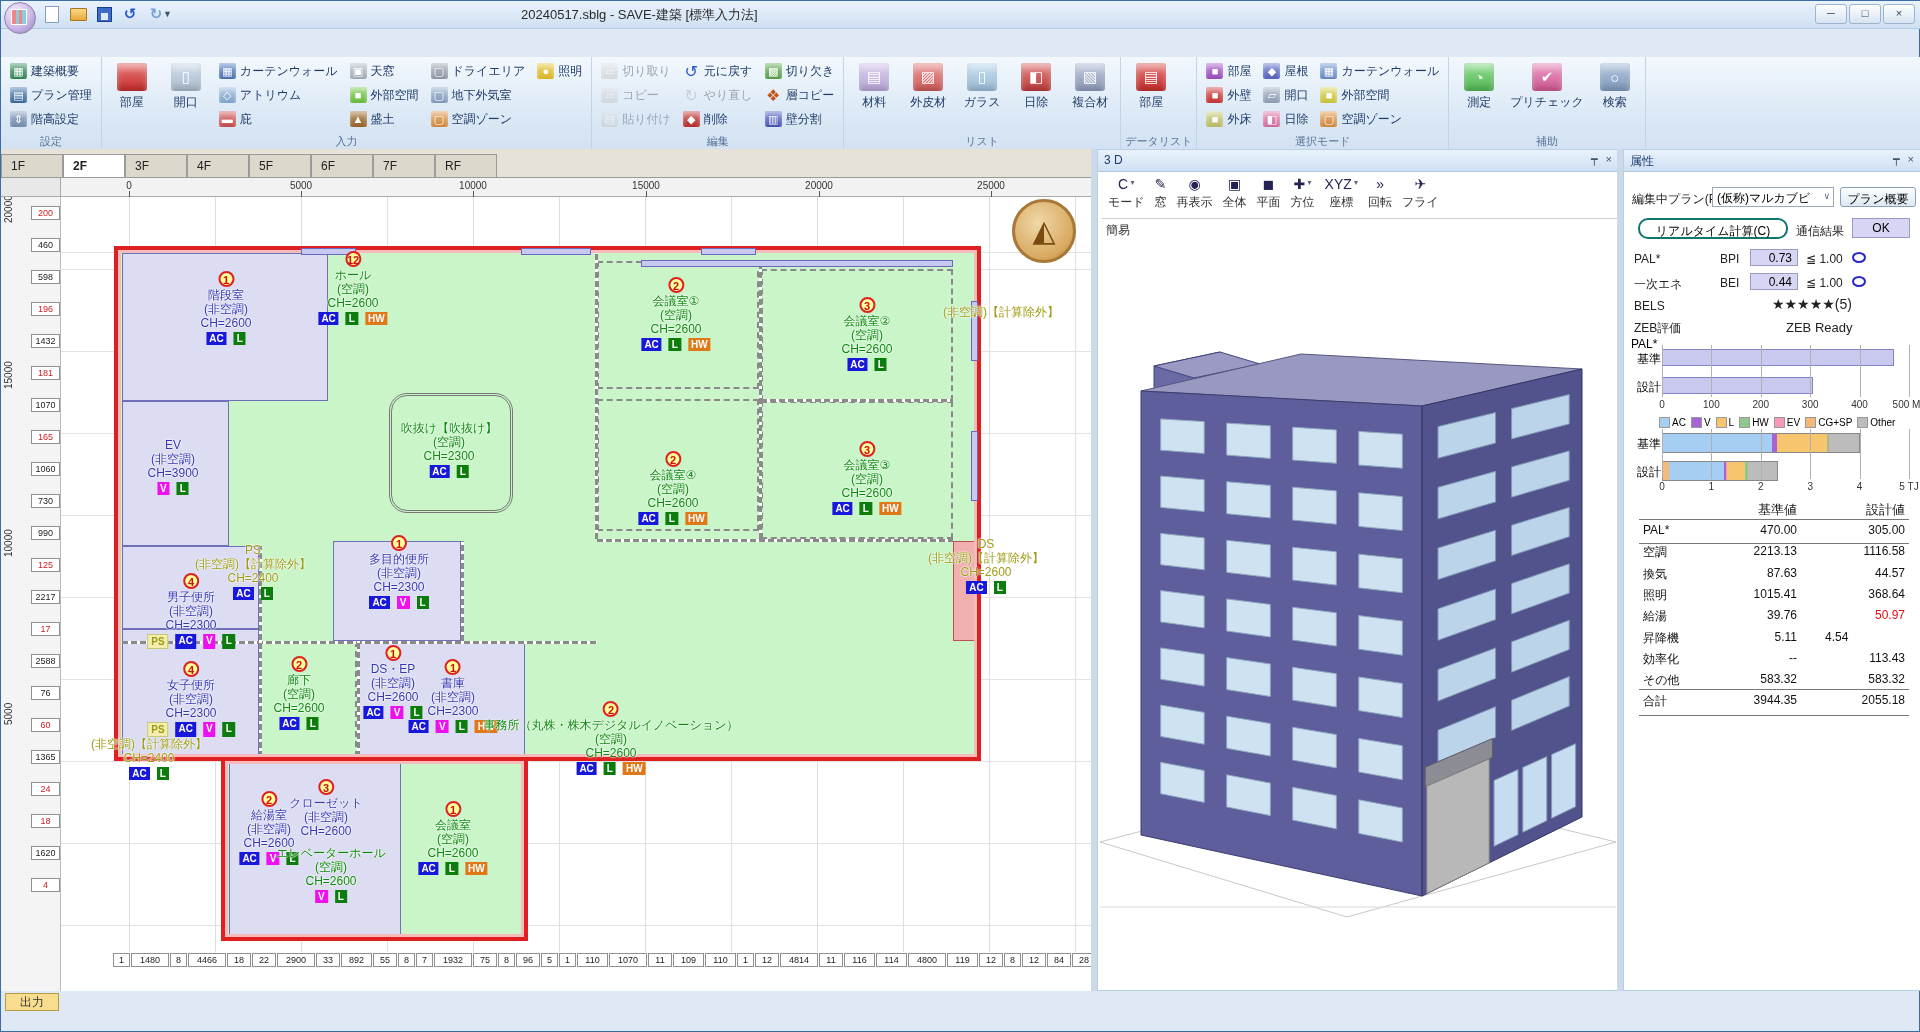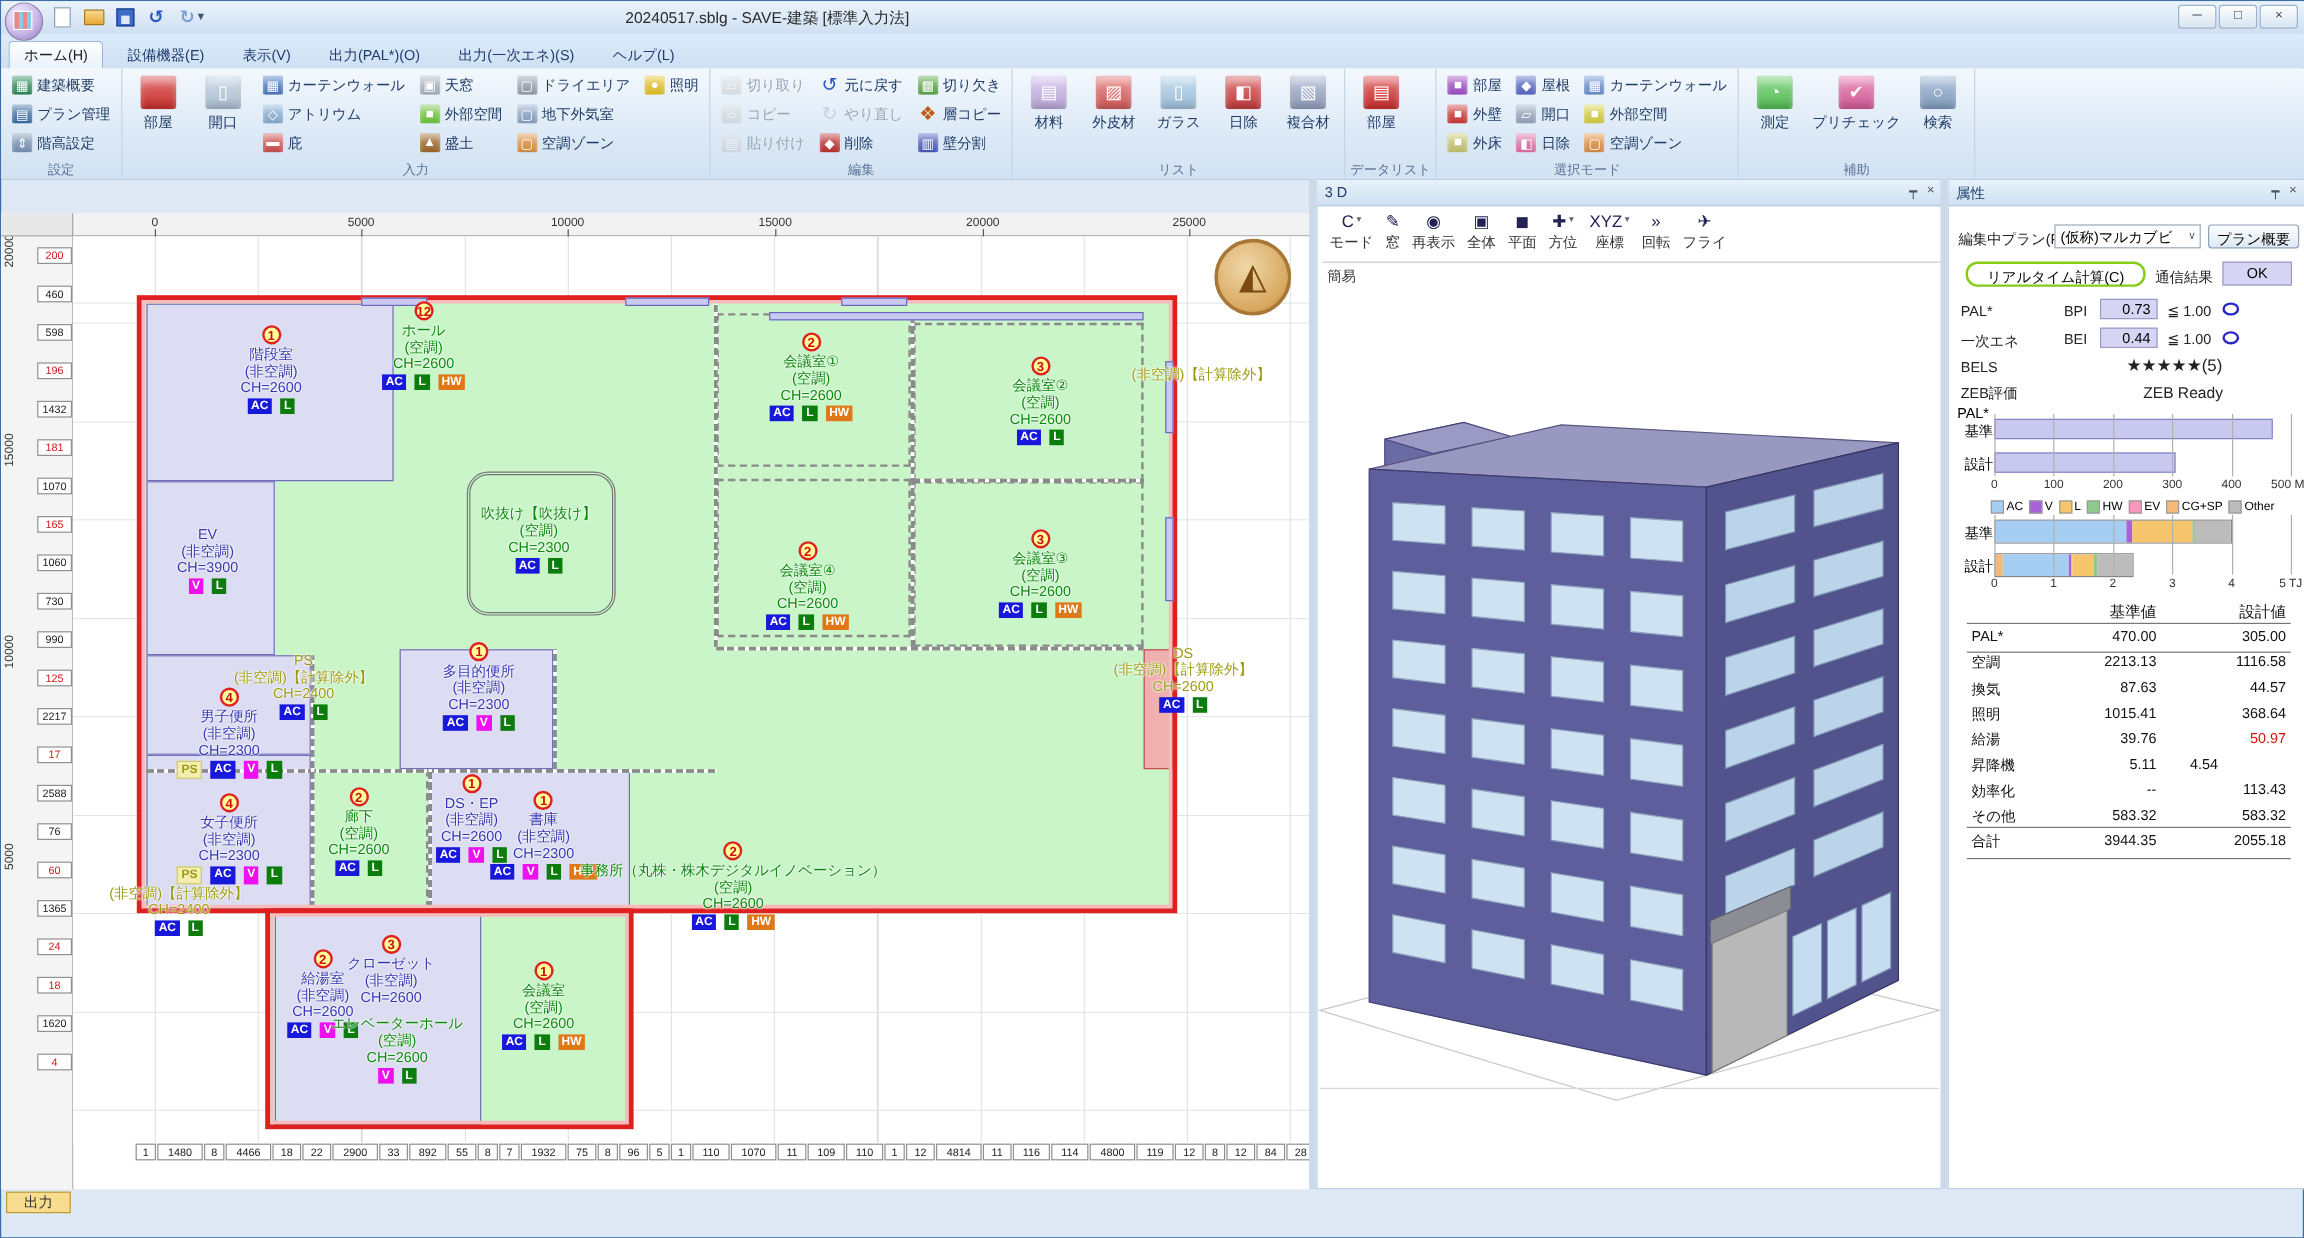--- a/index.html
+++ b/index.html
@@ -127,21 +127,20 @@
     </div>
     <span id="qat-dd">▼</span>
     <span id="title-text">20240517.sblg - SAVE-建築 [標準入力法]</span>
     <div id="winctl">
       <div class="wbtn">─</div>
       <div class="wbtn">□</div>
       <div class="wbtn">×</div>
     </div>
   </div>
 
-  <div id="menubar"><div class="mtab active">ホーム(H)</div><div class="mtab">設備機器(E)</div><div class="mtab">表示(V)</div><div class="mtab">出力(PAL*)(O)</div><div class="mtab">出力(一次エネ)(S)</div><div class="mtab">ヘルプ(L)</div></div>
   <div id="ribbon">
       <div id="ribbon-groups">
         <div class="rgroup">
           <div class="rbody">
             <div class="rcol">
               <div class="smallbtn">
                 <div class="icon16" style="background: linear-gradient(rgba(255, 255, 255, 0.35), rgba(0, 0, 0, 0.08)), rgb(46, 139, 87);">▦</div>
                 <div>建築概要</div>
               </div>
               <div class="smallbtn">
@@ -357,20 +356,21 @@
             </div>
             <div class="bigbtn">
               <div class="icon28" style="background: linear-gradient(rgba(255, 255, 255, 0.35), rgba(0, 0, 0, 0.08)), rgb(138, 168, 204);">○</div>
               <div>検索</div>
             </div>
           </div>
           <div class="rlabel">補助</div>
         </div>
       </div>
     </div>
+  <div id="floortabs"><div class="ftab">1F</div><div class="ftab active">2F</div><div class="ftab">3F</div><div class="ftab">4F</div><div class="ftab">5F</div><div class="ftab">6F</div><div class="ftab">7F</div><div class="ftab">RF</div></div>
 
   <div id="planarea">
     <div id="plan-topruler"></div>
     <div id="plan-leftruler"></div>
     <div id="plan-corner"></div>
     <div id="plancanvas"></div>
   </div>
   <div id="plan-gen">
       <div style="position: absolute; left: 117px; top: 72px; width: 859px; height: 507px; background: rgb(201, 245, 201);"></div>
       <div style="position: absolute; left: 224px; top: 579px; width: 299px; height: 180px; background: rgb(201, 245, 201);"></div>
@@ -826,21 +826,21 @@
         <span>┯</span>
         <span>×</span>
       </span>
     </div>
     <div class="plabel" style="left:8px;top:41px">編集中プラン(P)</div>
     <div style="position:absolute;left:88px;top:37px;width:122px;height:20px;border:1px solid #9aa8ba;background:#fff;font-size:12px;padding:2px 0 0 4px;box-sizing:border-box;white-space:nowrap;overflow:hidden">
       <span>(仮称)マルカブビ</span>
       <span style="position:absolute;right:3px;top:3px;font-size:9px;color:#567">∨</span>
     </div>
     <div style="position:absolute;left:216px;top:37px;width:76px;height:20px;border:1px solid #8aa0b8;border-radius:3px;background:linear-gradient(#fdfeff,#dde8f2);font-size:12px;text-align:center;padding-top:3px;box-sizing:border-box">プラン概要</div>
-    <div style="position:absolute;left:14px;top:68px;width:150px;height:21px;border:2px solid #84cc16;border-radius:10px;background:#fff;font-size:12px;text-align:center;padding-top:3px;box-sizing:border-box">リアルタイム計算(C)</div>
+    <div style="position:absolute;left:14px;top:68px;width:150px;height:21px;border:2px solid #0f766e;border-radius:10px;background:#fff;font-size:12px;text-align:center;padding-top:3px;box-sizing:border-box">リアルタイム計算(C)</div>
     <div class="plabel" style="left:172px;top:73px">通信結果</div>
     <div class="pbox" style="left:228px;top:68px;width:58px;height:20px;text-align:center;padding:2px 0 0 0">OK</div>
 
     <div class="plabel" style="left:10px;top:102px">PAL*</div>
     <div class="plabel" style="left:96px;top:102px">BPI</div>
     <div class="pbox" style="left:126px;top:99px;width:48px;height:17px">0.73</div>
     <div class="plabel" style="left:182px;top:102px">≦ 1.00</div>
     <div class="pcirc" style="left:228px;top:102px"></div>
 
     <div class="plabel" style="left:10px;top:126px">一次エネ</div>

